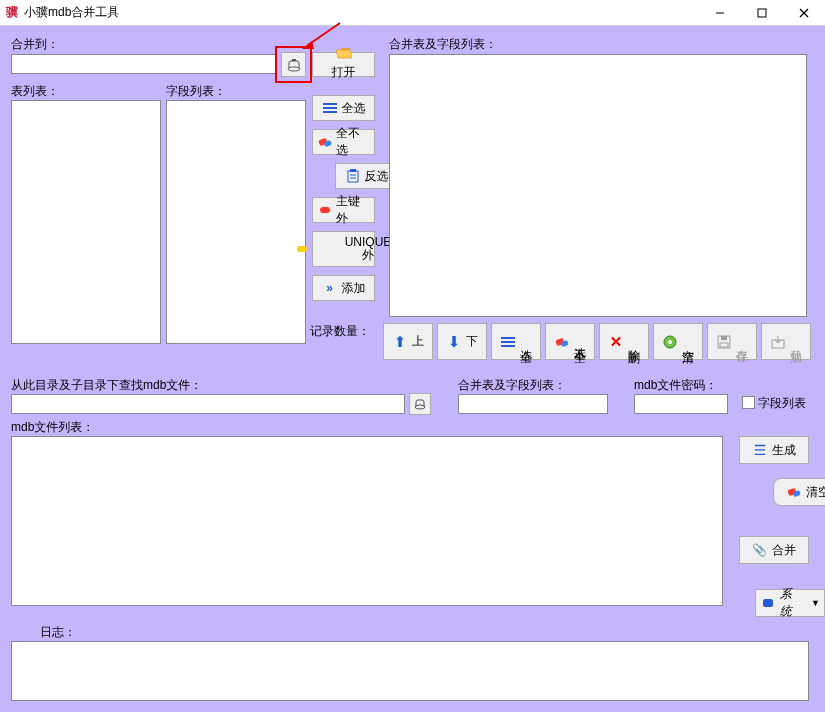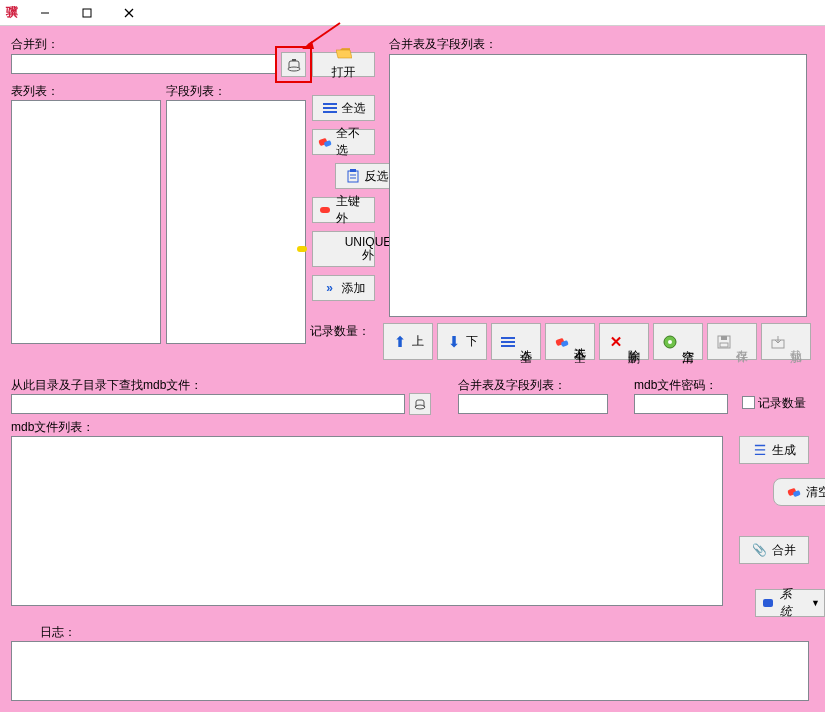--- a/index.html
+++ b/index.html
@@ -17,21 +17,21 @@
   background: #fff;
   border-bottom: 1px solid #d0d0d0;
   display: flex;
   align-items: center;
   padding: 0 0 0 4px;
 }
 .titlebar .app-icon { width:16px; height:16px; display:inline-flex; align-items:center; justify-content:center; color:#d02040; font-weight:bold; margin-right:4px;}
 .titlebar .title { flex:1; }
 .win-btn { width:42px; height:26px; display:flex; align-items:center; justify-content:center; color:#333;}
 .client {
-  background:#f9a8d4;
+  background:#c4b5fd;
   position:relative;
   width:825px;
   height:686px;
 }
 .label { position:absolute; }
 .input-text {
   position:absolute;
   background:#fff;
   border:1px solid #828790;
   height:20px;
@@ -83,20 +83,21 @@
   pointer-events:none;
 }
 
 .ic-folder svg, .ic-generic svg { display:block;}
 </style>
 </head>
 <body>
 
 <div class="titlebar">
   <span class="app-icon">骥</span>
+  <span class="title">小骥mdb合并工具</span>
   <div class="win-btn">
     <svg width="10" height="10">
         <line x1="1" y1="5" x2="9" y2="5" stroke="#000" stroke-width="1"></line>
       </svg>
   </div>
   <div class="win-btn">
     <svg width="10" height="10">
         <rect x="1" y="1" width="8" height="8" fill="none" stroke="#000" stroke-width="1"></rect>
       </svg>
   </div>
@@ -273,21 +274,21 @@
       </span>
   </div>
 
   <div class="label" style="left:458px; top:351px;">合并表及字段列表：</div>
   <input class="input-text" style="left: 458px; top: 368px; width: 150px;" value="">
 
   <div class="label" style="left:634px; top:351px;">mdb文件密码：</div>
   <input class="input-text" type="password" style="left: 634px; top: 368px; width: 94px;" value="">
 
   <div class="checkbox" style="left:742px; top:370px;"></div>
-  <div class="label" style="left:758px; top:369px;">记录数量</div>
+  <div class="label" style="left:758px; top:369px;">字段列表</div>
 
   <div class="label" style="left:11px; top:393px;">mdb文件列表：</div>
   <div class="listbox" style="left:11px; top:410px; width:712px; height:170px;"></div>
 
   <div class="btn" style="left:739px; top:410px; width:70px; height:28px;">
     <span class="ico" style="color:#2a5bd7; font-size:14px;">☰</span>
     <span>生成</span>
   </div>
   <div class="btn" style="left:773px; top:452px; width:70px; height:28px;border-radius:8px;">
     <span class="ico">

